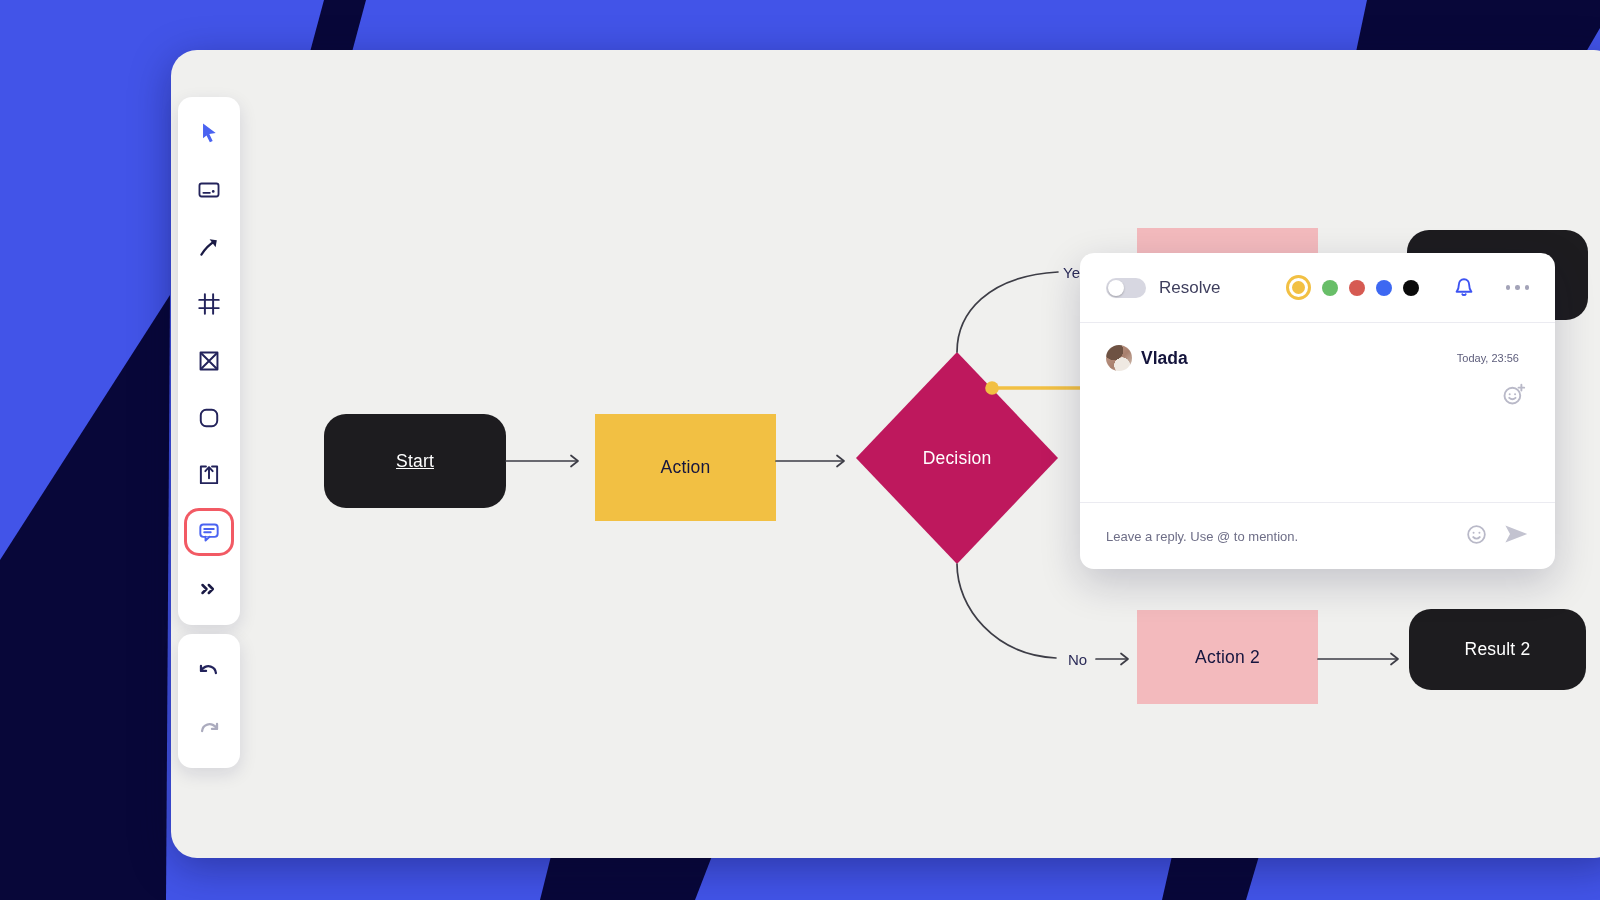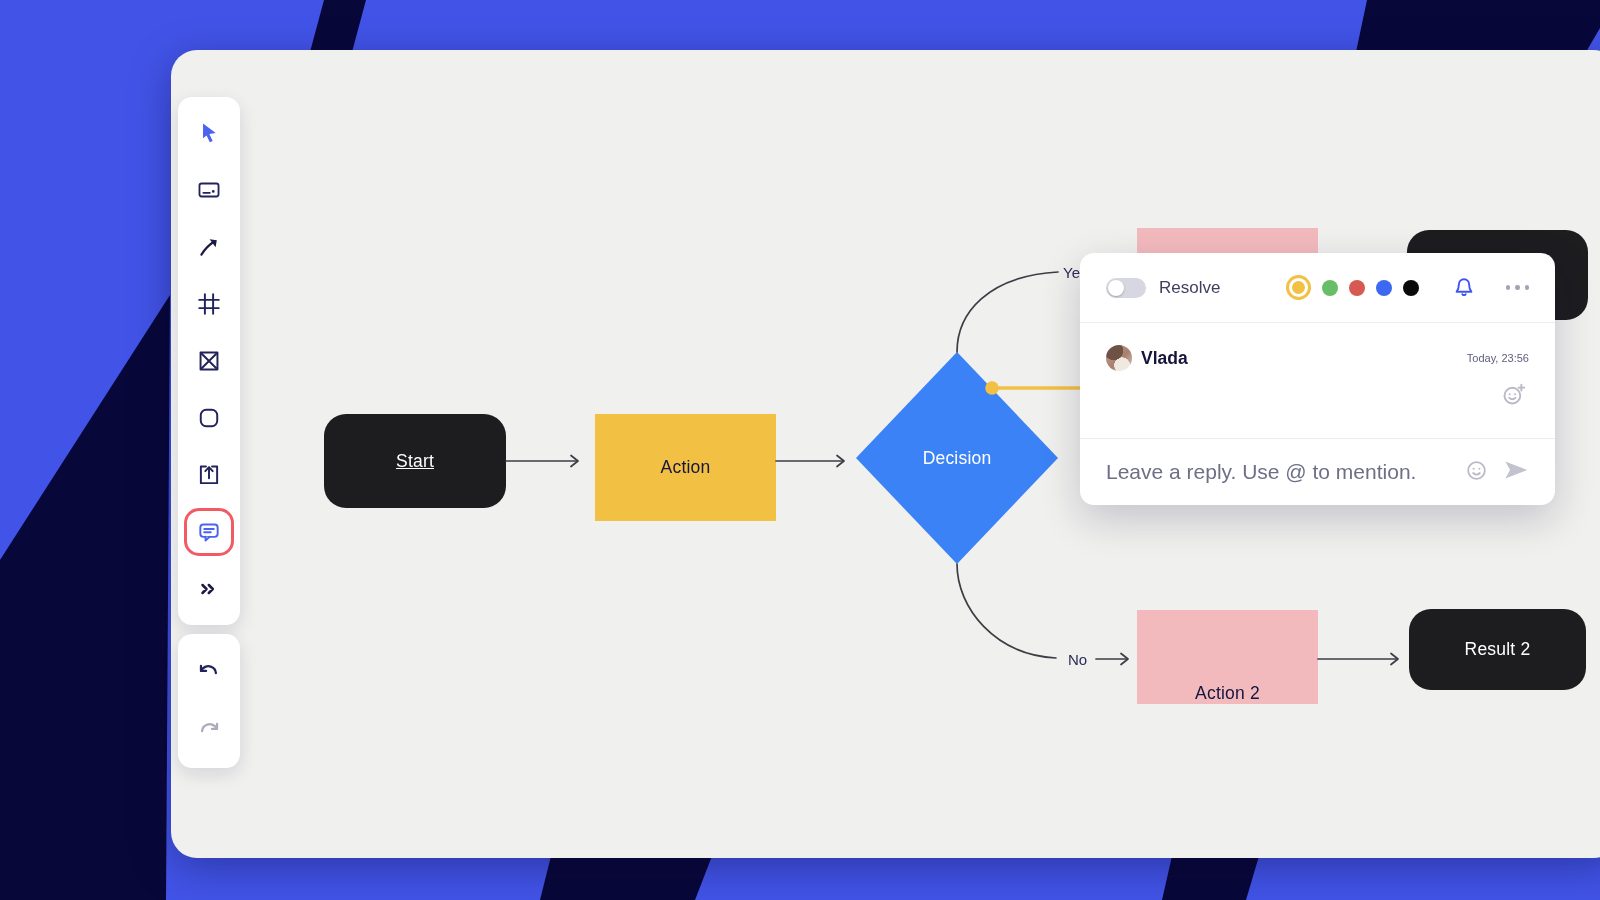--- a/index.html
+++ b/index.html
@@ -33,78 +33,78 @@
   .tool.active{box-shadow:0 0 0 3px #F25A64;}
   .tool svg{display:block;}
 
   
   .node{
     position:absolute;display:flex;align-items:center;justify-content:center;
     font-size:17.5px;z-index:3;letter-spacing:.2px;
   }
   .node.dark{background:#1D1C1F;color:#ffffff;border-radius:22px;}
   .node.yellow{background:#F2C043;color:#15153F;}
-  .node.pink{background:#F3BABD;color:#15153F;align-items:flex-end;}
+  .node.pink{background:#F3BABD;color:#15153F;}
   #node-start{left:324px;top:414px;width:182px;height:94px;text-decoration:underline;}
   #node-action{left:595px;top:414px;width:181px;height:107px;}
   #node-decision{
     left:856px;top:352px;width:202px;height:212px;
     clip-path:polygon(50% 0,100% 50%,50% 100%,0 50%);
-    background:#3b82f6;color:#fff;
+    background:#be185d;color:#fff;
   }
   #node-action1{left:1137px;top:228px;width:181px;height:92px;}
   #node-result1{left:1407px;top:230px;width:181px;height:90px;}
   #node-action2{left:1137px;top:610px;width:181px;height:94px;}
   #node-result2{left:1409px;top:609px;width:177px;height:81px;}
 
   #connector-layer{position:absolute;inset:0;z-index:3;pointer-events:none;}
   #connector-layer .edge{stroke:#3D3D46;stroke-width:1.7;fill:none;stroke-linecap:round;stroke-linejoin:round;}
   #connector-layer text{font-family:"Liberation Sans",sans-serif;font-size:15px;fill:#2B2B58;}
 
   
   .popup{
-    position:absolute;left:1080px;top:253px;width:475px;height:252px;
+    position:absolute;left:1080px;top:253px;width:475px;height:316px;
     background:#ffffff;border-radius:14px;z-index:5;
     box-shadow:0 14px 40px rgba(20,20,60,.20);
   }
   .popup-header{
     height:69px;display:flex;align-items:center;padding:0 26px;
     border-bottom:1px solid #EBEBF1;
   }
   .toggle{width:40px;height:20px;border-radius:10px;background:#D7D7E1;position:relative;cursor:pointer;flex:0 0 auto;}
   .toggle .knob{position:absolute;left:2px;top:2px;width:16px;height:16px;border-radius:50%;background:#fff;box-shadow:0 1px 2px rgba(0,0,0,.25);}
   .resolve-label{margin-left:13px;font-size:17px;color:#3F3F5E;}
   .dot-row{display:flex;align-items:center;gap:11px;margin-left:auto;}
   .dot{width:16px;height:16px;border-radius:50%;cursor:pointer;}
   .dot-wrap-selected{width:25px;height:25px;border-radius:50%;border:3px solid #F2C043;background:#fff;display:flex;align-items:center;justify-content:center;box-sizing:border-box;cursor:pointer;}
   .dot-wrap-selected .dot{width:13px;height:13px;}
   .bell-btn{margin-left:33px;cursor:pointer;display:flex;}
   .ellipsis{margin-left:30px;display:flex;gap:5px;cursor:pointer;}
   .ellipsis i{width:4.5px;height:4.5px;border-radius:50%;background:#A3A3B8;display:block;}
 
-  .popup-body{padding:22px 26px 0 26px;position:relative;}
+  .popup-body{padding:22px 36px 0 26px;position:relative;}
   .author-row{display:flex;align-items:center;}
   .avatar{
     width:26px;height:26px;border-radius:50%;flex:0 0 auto;
     background:
       radial-gradient(circle at 30% 22%, #6e5243 0 34%, rgba(0,0,0,0) 35%),
       radial-gradient(circle at 62% 78%, #efe9e2 0 30%, rgba(0,0,0,0) 31%),
       linear-gradient(135deg,#c5a08e 0%, #a87f6d 55%, #d8c9bd 100%);
   }
   .author-name{margin-left:9px;font-size:17.5px;font-weight:700;color:#14143C;}
   .timestamp{margin-left:auto;font-size:11px;color:#5E5E7C;}
   .message{margin-top:9px;font-size:17.5px;line-height:27px;color:#20204A;width:336px;}
   .mention{color:#5A78F2;}
   .reaction-btn{position:absolute;right:28px;top:58px;cursor:pointer;display:flex;}
 
   .popup-footer{
     position:absolute;left:0;right:0;bottom:0;height:67px;
     border-top:1px solid #EBEBF1;display:flex;align-items:center;padding:0 24px 0 26px;box-sizing:border-box;
   }
-  .reply-placeholder{font-size:21px;color:#6E6E87;flex:1 1 auto;cursor:text;}
+  .reply-placeholder{font-size:13px;color:#6E6E87;flex:1 1 auto;cursor:text;}
   .footer-icons{display:flex;align-items:center;gap:12px;}
 </style>
 </head>
 <body>
 
 <div class="stripe" id="stripe-top-narrow"></div>
 <div class="stripe" id="stripe-top-right"></div>
 <div class="stripe" id="stripe-left-big"></div>
 <div class="stripe" id="stripe-bottom-mid"></div>
 <div class="stripe" id="stripe-bottom-right"></div>

